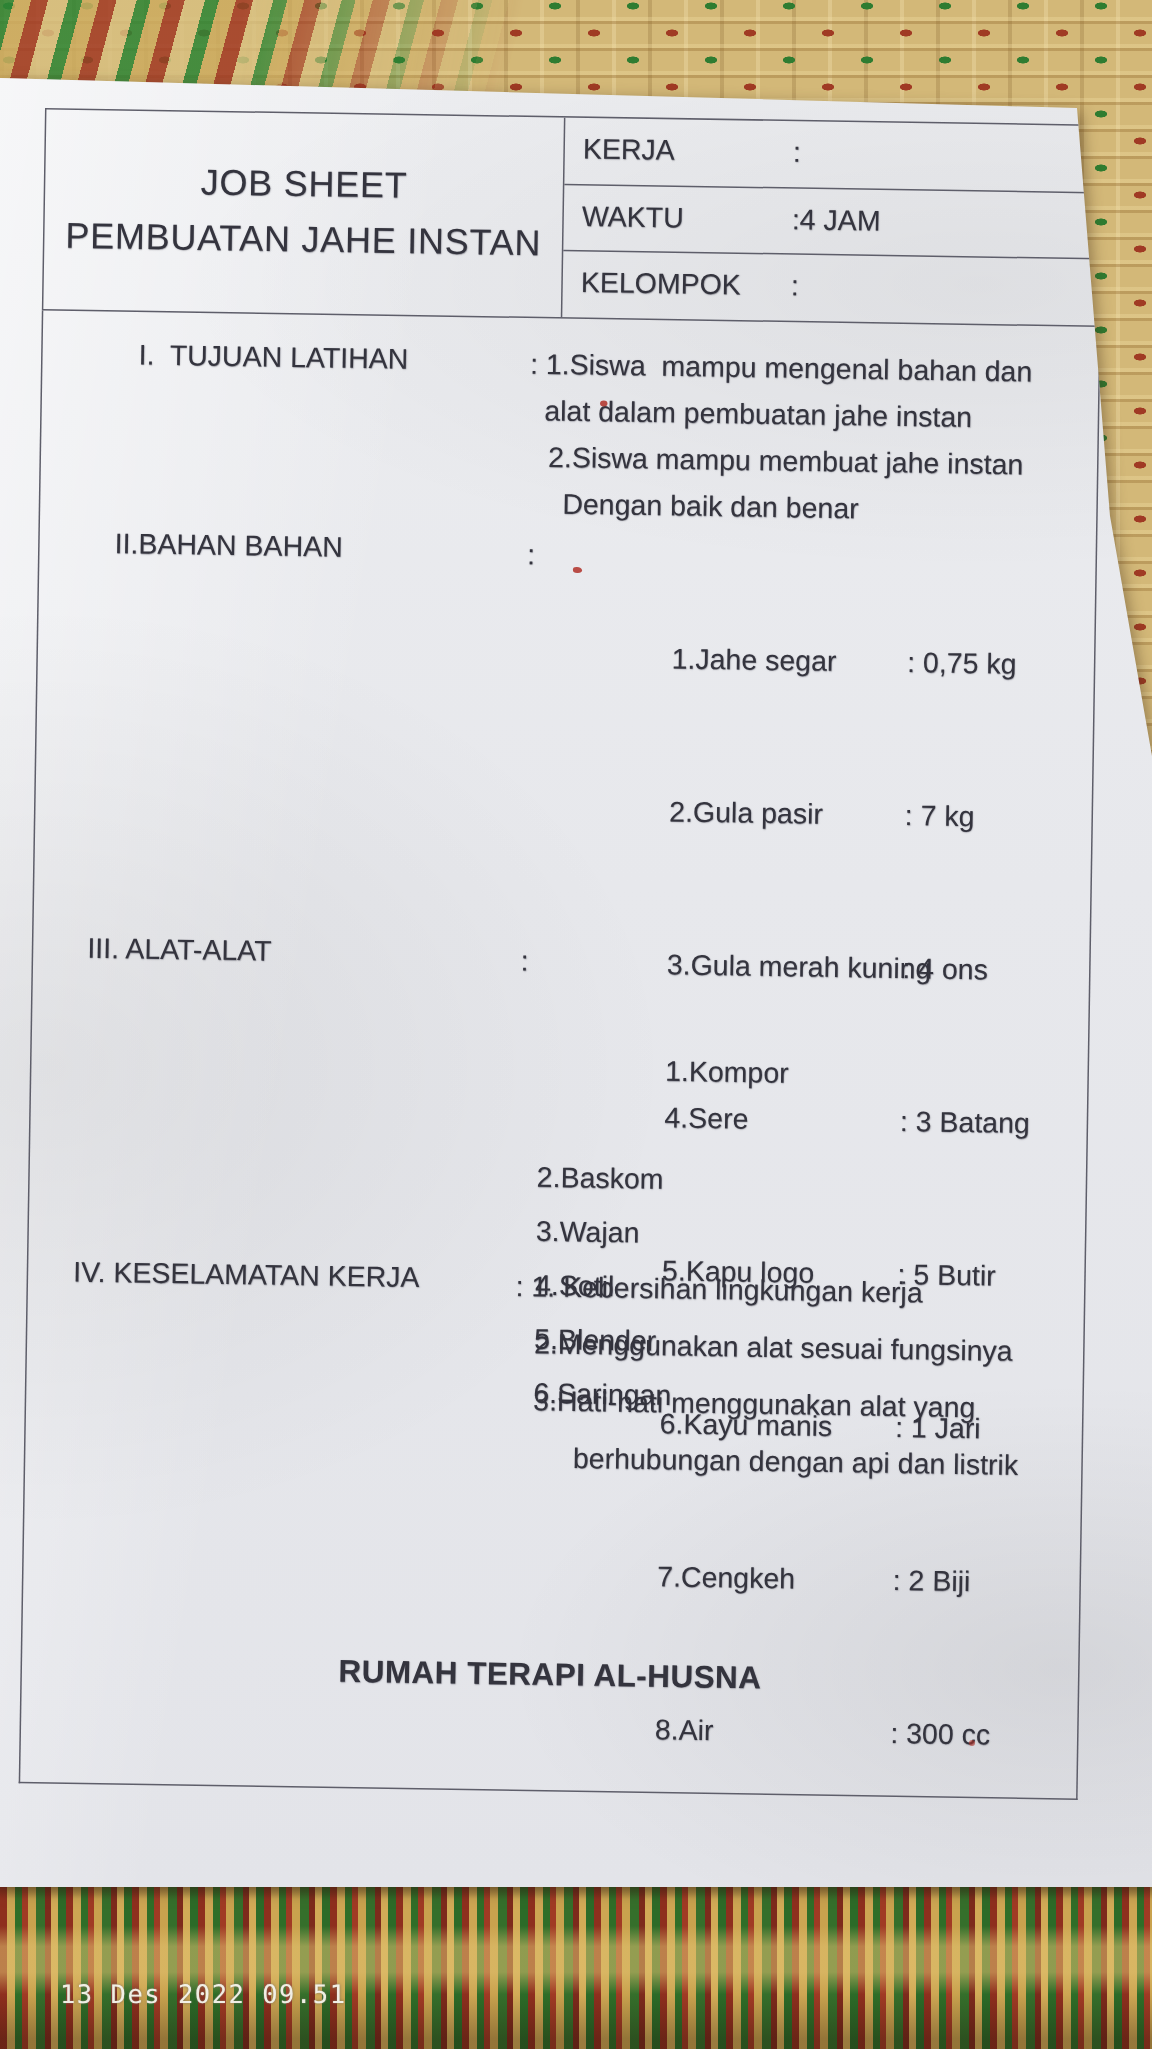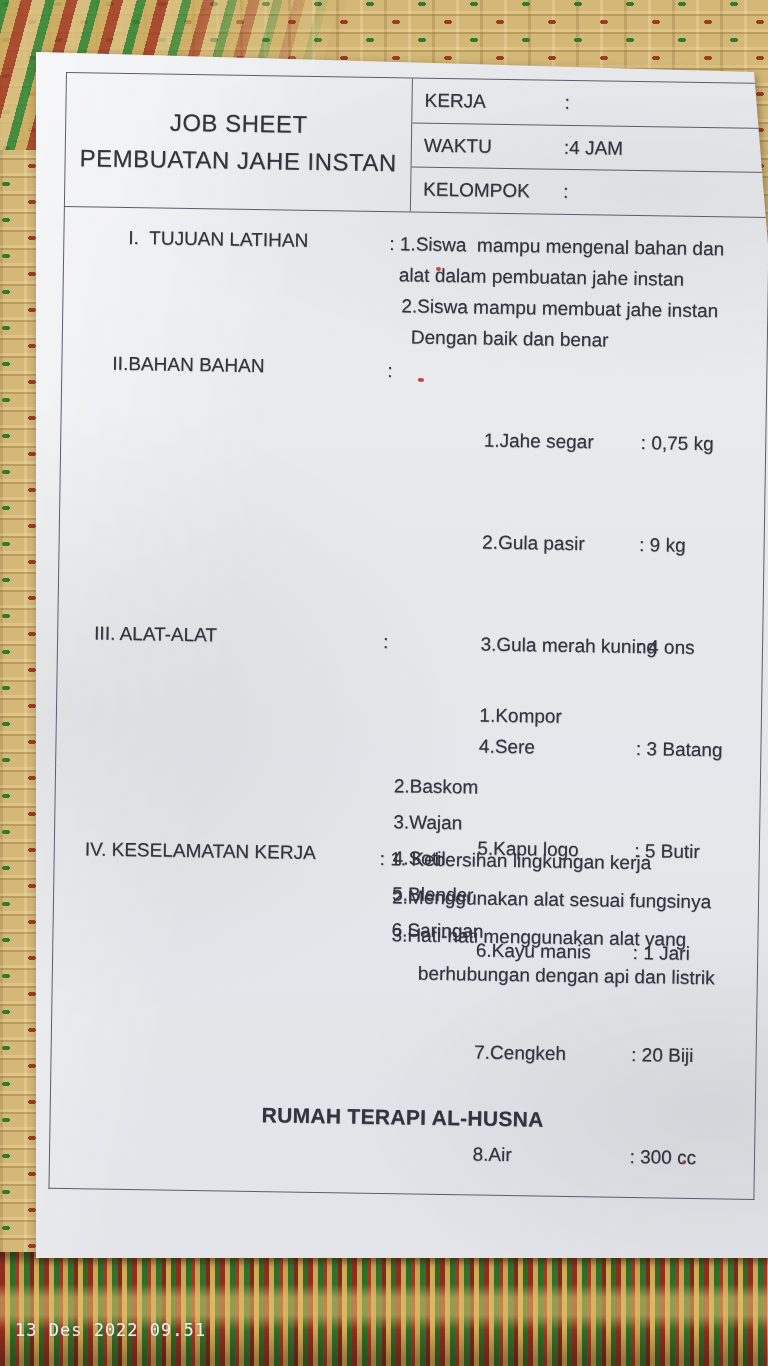--- a/index.html
+++ b/index.html
@@ -45,21 +45,20 @@
     filter:drop-shadow(2px 3px 5px rgba(60,40,20,.45));}
   .paper{
     position:absolute;inset:0;
     background:
       radial-gradient(900px 320px at 85% 12%, rgba(0,0,0,.055), rgba(0,0,0,0) 60%),
       radial-gradient(700px 520px at 4% 55%, rgba(0,0,0,.06), rgba(0,0,0,0) 60%),
       radial-gradient(620px 320px at 92% 88%, rgba(0,0,0,.07), rgba(0,0,0,0) 60%),
       linear-gradient(100deg, rgba(255,255,255,.55), rgba(255,255,255,0) 32%),
       linear-gradient(180deg,#ecedf0 0%,#e7e8ec 45%,#e3e4e9 100%);
     clip-path:polygon(0 8px, 718px 28px, 740px 300px, 768px 460px, 768px 1214px, 0 1214px);
-    margin-left:36px;
   }
   
   .doc{
     position:absolute;left:30px;top:28px;width:706px;
     transform:rotate(0.9deg);transform-origin:0 0;
     color:#34343e;font-size:19px;
     text-shadow:0.3px 0.4px 0.8px rgba(44,44,58,.5);
   }
   .hdr{display:flex;height:133px;border:1.5px solid #5e5e6a;}
   .hdr-left{width:345px;border-right:1.5px solid #5e5e6a;display:flex;flex-direction:column;
@@ -84,21 +83,21 @@
   .sec-keselamatan{top:628px;}
   .footer-line{position:absolute;left:0;right:0;top:893px;text-align:center;
     font-weight:bold;font-size:21px;letter-spacing:.3px;}
   
   .red-mark{position:absolute;background:#b03028;border-radius:50%;opacity:.85;}
   .rm1{left:400px;top:223px;width:5px;height:4px;}
   .rm2{left:382px;top:334px;width:6px;height:4px;border-radius:40% 60% 50% 50%;}
   .rm3{left:646px;top:1116px;width:4px;height:4px;opacity:.6;}
   
   .timestamp{
-    position:absolute;left:15px;top:1320px;z-index:5;
+    position:absolute;left:40px;top:1320px;z-index:5;
     font-family:"DejaVu Sans Mono",monospace;font-size:17px;letter-spacing:1px;
     color:rgba(250,248,240,.92);
     text-shadow:0 0 2px rgba(90,80,60,.8), 0 0 1px rgba(255,255,255,.5);
   }
 </style>
 </head>
 <body>
 
 <div class="stage">
 
@@ -145,36 +144,36 @@
           </div>
 
           <div class="section sec-bahan lh34">
             <div class="sec-label lbl-bahan">II.BAHAN BAHAN</div>
             <div class="sec-content">
               <div class="line ind13">
                 <span class="row-colon">:</span>
                 <span class="b-name">1.Jahe segar</span><span>: 0,75 kg</span>
               </div>
               <div class="line ind13">
-                <span class="b-name">2.Gula pasir</span><span>: 9 kg</span>
+                <span class="b-name">2.Gula pasir</span><span>: 7 kg</span>
               </div>
               <div class="line ind13">
                 <span class="b-name">3.Gula merah kuning</span><span>: 4 ons</span>
               </div>
               <div class="line ind13">
                 <span class="b-name">4.Sere</span><span>: 3 Batang</span>
               </div>
               <div class="line ind13">
                 <span class="b-name">5.Kapu logo</span><span>: 5 Butir</span>
               </div>
               <div class="line ind13">
                 <span class="b-name">6.Kayu manis</span><span>: 1 Jari</span>
               </div>
               <div class="line ind13">
-                <span class="b-name">7.Cengkeh</span><span>: 20 Biji</span>
+                <span class="b-name">7.Cengkeh</span><span>: 2 Biji</span>
               </div>
               <div class="line ind13">
                 <span class="b-name">8.Air</span><span>: 300 cc</span>
               </div>
             </div>
           </div>
 
           <div class="section sec-alat lh36">
             <div class="sec-label lbl-alat">III. ALAT-ALAT</div>
             <div class="sec-content">

